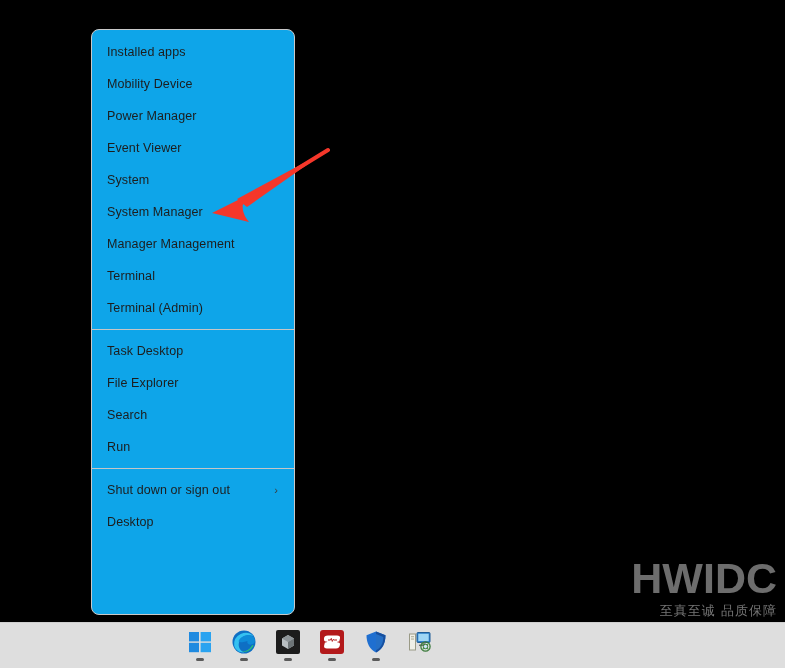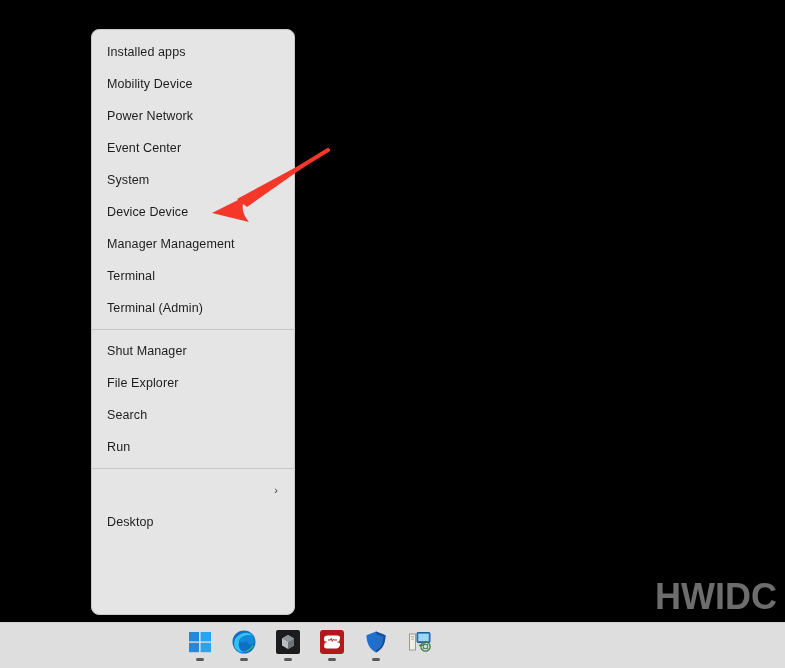--- a/index.html
+++ b/index.html
@@ -24,21 +24,21 @@
     background: #000000;
   }
 
   
   #winx-menu {
     position: absolute;
     left: 91px;
     top: 29px;
     width: 204px;
     height: 586px;
-    background: #e5e5e5;
+    background: #0ea5e9;
     border-radius: 8px;
     border: 1px solid #c9c9c9;
     box-sizing: border-box;
     box-shadow: 0 2px 10px rgba(0,0,0,0.45);
     padding: 6px 0 6px 0;
     overflow: hidden;
   }
 
   .menu-item {
     height: 32px;
@@ -81,21 +81,21 @@
 
   
   #watermark {
     position: absolute;
     right: 8px;
     bottom: 48px;
     text-align: right;
     user-select: none;
   }
   #watermark .wm-main {
-    font-size: 36px;
+    font-size: 43px;
     font-weight: bold;
     color: #6d6d6d;
     letter-spacing: 0px;
     line-height: 46px;
     font-family: "Liberation Sans", sans-serif;
     margin-top: 48px;
   }
   #watermark .wm-sub {
     font-size: 13px;
     color: #757575;
@@ -161,77 +161,79 @@
 
 <div id="winx-menu">
 
   <div class="menu-item">
     <span class="label">Installed apps</span>
   </div>
   <div class="menu-item">
     <span class="label">Mobility Device</span>
   </div>
   <div class="menu-item">
-    <span class="label">Power Network</span>
-  </div>
-  <div class="menu-item">
-    <span class="label">Event Center</span>
+    <span class="label">Power Manager</span>
+  </div>
+  <div class="menu-item">
+    <span class="label">Event Viewer</span>
   </div>
   <div class="menu-item">
     <span class="label">System</span>
   </div>
   <div class="menu-item">
-    <span class="label">Device Device</span>
+    <span class="label">System Manager</span>
   </div>
   <div class="menu-item">
     <span class="label">Manager Management</span>
   </div>
   <div class="menu-item">
     <span class="label">Terminal</span>
   </div>
   <div class="menu-item">
     <span class="label">Terminal (Admin)</span>
   </div>
 
   <div class="menu-sep"></div>
 
   <div class="menu-item">
-    <span class="label">Shut Manager</span>
+    <span class="label">Task Desktop</span>
   </div>
   <div class="menu-item">
     <span class="label">File Explorer</span>
   </div>
   <div class="menu-item">
     <span class="label">Search</span>
   </div>
   <div class="menu-item">
     <span class="label">Run</span>
   </div>
 
   <div class="menu-sep"></div>
 
   <div class="menu-item">
+    <span class="label">Shut down or sign out</span>
     <span class="chevron">›</span>
   </div>
   <div class="menu-item">
     <span class="label">Desktop</span>
   </div>
 
 </div>
 
 <svg id="arrow-annotation" viewBox="0 0 785 668">
   <g>
     <path d="M 328 150 L 237 199 L 247 207 Z" fill="#f5372a"></path>
     <path d="M 246 196 L 212 213 L 249 222 Q 238 209 246 196 Z" fill="#f5372a"></path>
     <line x1="328" y1="150" x2="240" y2="204" stroke="#f5372a" stroke-width="4" stroke-linecap="round"></line>
   </g>
 </svg>
 
 <div id="watermark">
   <div class="wm-main">HWIDC</div>
+  <div class="wm-sub">至真至诚 品质保障</div>
 </div>
 
 <div id="taskbar">
   <div id="taskbar-icons">
 
     <div class="tb-btn">
       <svg class="tb-ico" viewBox="0 0 26 26">
         <rect x="2" y="3" width="10" height="9.4" fill="#1f8ae0"></rect>
         <rect x="13.6" y="3" width="10.4" height="9.4" fill="#2aa3f0"></rect>
         <rect x="2" y="13.8" width="10" height="9.4" fill="#1f8ae0"></rect>

